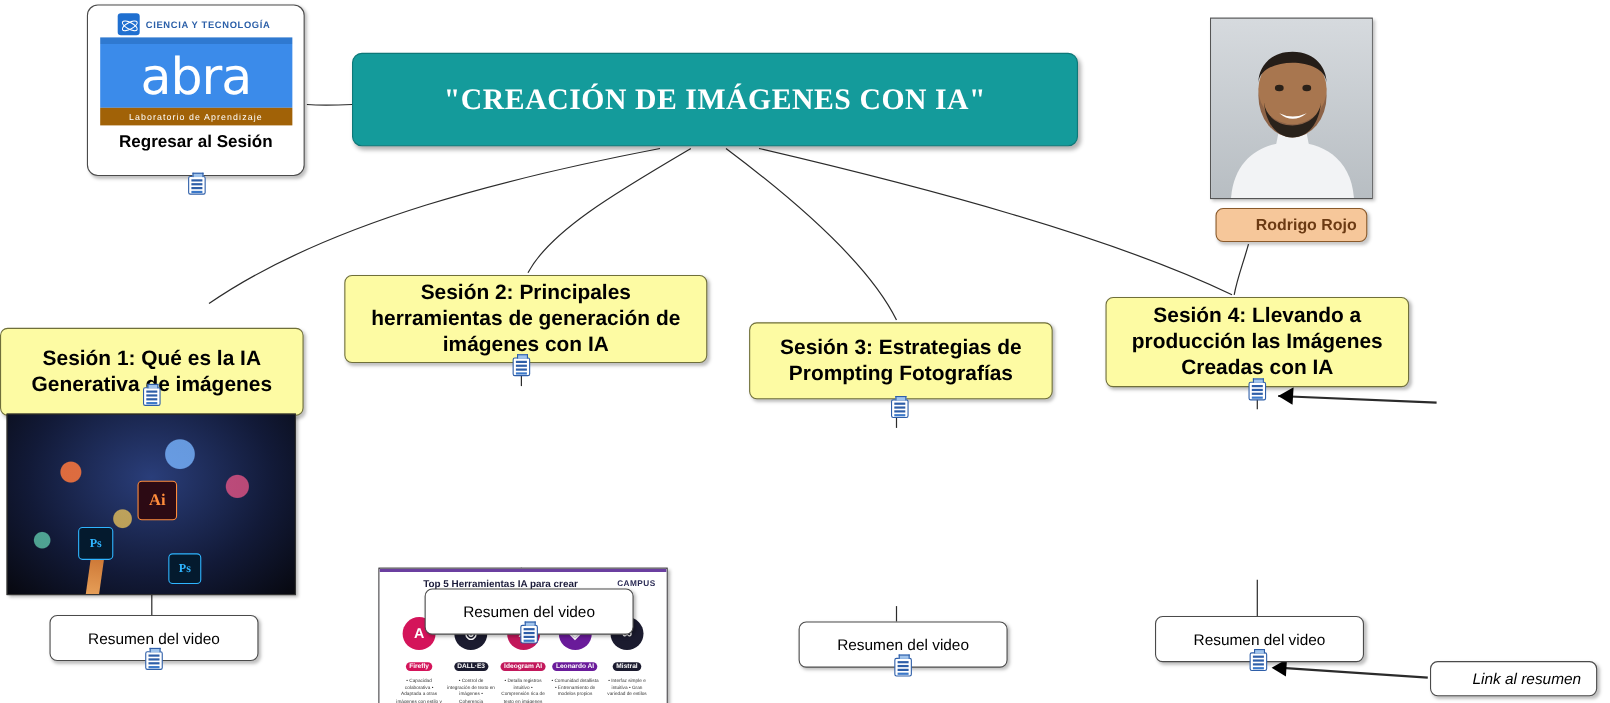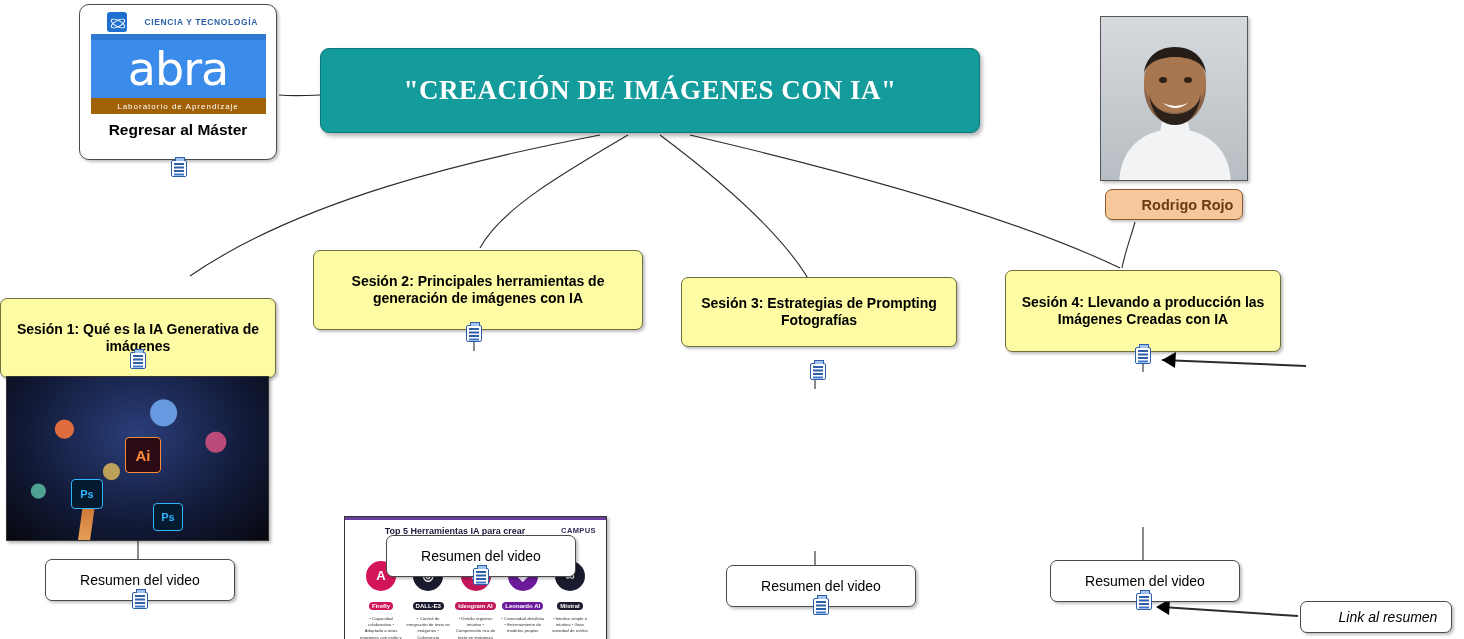--- a/index.html
+++ b/index.html
@@ -39,21 +39,21 @@
     width: 175px; height: 104px;
     background: #ffffff;
     display: flex; flex-direction: column; align-items: center;
     position: relative;
     overflow: hidden;
   }
   .logo-top {
     width: 175px; height: 22px;
     background: #ffffff;
     display: flex; align-items: center;
-    gap: 18px;
+    gap: 6px;
   }
   .logo-atom {
     width: 20px; height: 20px; border-radius: 3px;
     background: #1f6fd0;
     position: relative;
     flex: none;
     margin-left: 16px;
   }
   .logo-atom::before {
     content: "";
@@ -135,27 +135,27 @@
   }
 
   
   .session {
     background: #fdfba3;
     border: 1px solid #6f6f3a;
     border-radius: 7px;
     box-shadow: 2px 2px 3px rgba(0,0,0,0.25);
     display: flex; align-items: center; justify-content: center;
     text-align: center;
-    font-size: 14px; font-weight: bold; color: #000000;
+    font-size: 19px; font-weight: bold; color: #000000;
     padding: 4px 10px;
     line-height: 1.22;
   }
   #session1 { left: 0px; top: 278px; width: 276px; height: 80px; margin-top: 20px; }
   #session2 { left: 313px; top: 250px; width: 330px; height: 80px; }
-  #session3 { left: 681px; top: 277px; width: 276px; height: 70px; }
+  #session3 { left: 681px; top: 293px; width: 276px; height: 70px; }
   #session4 { left: 1005px; top: 270px; width: 276px; height: 82px; }
 
   
   .resumen {
     background: #ffffff;
     border: 1px solid #4a4a4a;
     border-radius: 7px;
     box-shadow: 2px 2px 3px rgba(0,0,0,0.25);
     display: flex; align-items: center; justify-content: center;
     font-size: 14px; color: #000000;
@@ -197,21 +197,21 @@
       radial-gradient(circle at 80% 40%, rgba(255,90,140,0.7) 0 10px, transparent 11px),
       radial-gradient(circle at 40% 58%, rgba(255,210,90,0.7) 0 8px, transparent 9px),
       radial-gradient(circle at 12% 70%, rgba(120,255,210,0.6) 0 7px, transparent 8px),
       radial-gradient(ellipse at 50% 35%, #2a3e7a 0%, #121a38 60%, #07080f 100%);
   }
   .t1-badge {
     position: absolute;
     border-radius: 4px;
     font-size: 11px; font-weight: bold; color: #fff;
     display: flex; align-items: center; justify-content: center;
-    font-family: Liberation Sans, sans-serif;
+    font-family: Liberation Serif, serif;
   }
   .t1-ai { left: 118px; top: 60px; width: 34px; height: 34px; background: #2c0a14; color:#ff8c3b; border:1px solid #ff8c3b; font-size:15px;}
   .t1-ps1 { left: 64px; top: 102px; width: 30px; height: 28px; background: #041a2e; color:#2fb5ff; border:1px solid #2fb5ff;}
   .t1-ps2 { left: 146px; top: 126px; width: 28px; height: 26px; background: #041a2e; color:#2fb5ff; border:1px solid #2fb5ff;}
   .t1-brush {
     position: absolute; left: 74px; top: 118px; width: 12px; height: 48px;
     background: linear-gradient(180deg,#c46a2a,#e8a15a);
     transform: rotate(8deg);
   }
 
@@ -295,21 +295,21 @@
   <div class="node logo-card">
     <div class="logo-inner">
       <div class="logo-top">
         <div class="logo-atom"></div>
         <div class="logo-cyt">CIENCIA Y TECNOLOGÍA</div>
       </div>
       <div class="logo-band"></div>
       <div class="logo-wordmark">abra</div>
       <div class="logo-sub">Laboratorio de Aprendizaje</div>
     </div>
-    <div class="logo-caption">Regresar al Máster</div>
+    <div class="logo-caption">Regresar al Sesión</div>
     <div class="doc-icon with-tab" style="left:91px; top:155px;"></div>
   </div>
 
   <div class="node title-node">"CREACIÓN DE IMÁGENES CON IA"</div>
 
   <div class="node author-photo">
     <svg viewBox="0 0 148 165" width="148" height="165">
       <rect x="0" y="0" width="148" height="165" fill="#c9ced3"></rect>
       <rect x="0" y="0" width="148" height="165" fill="url(#g1)"></rect>
       <defs>

